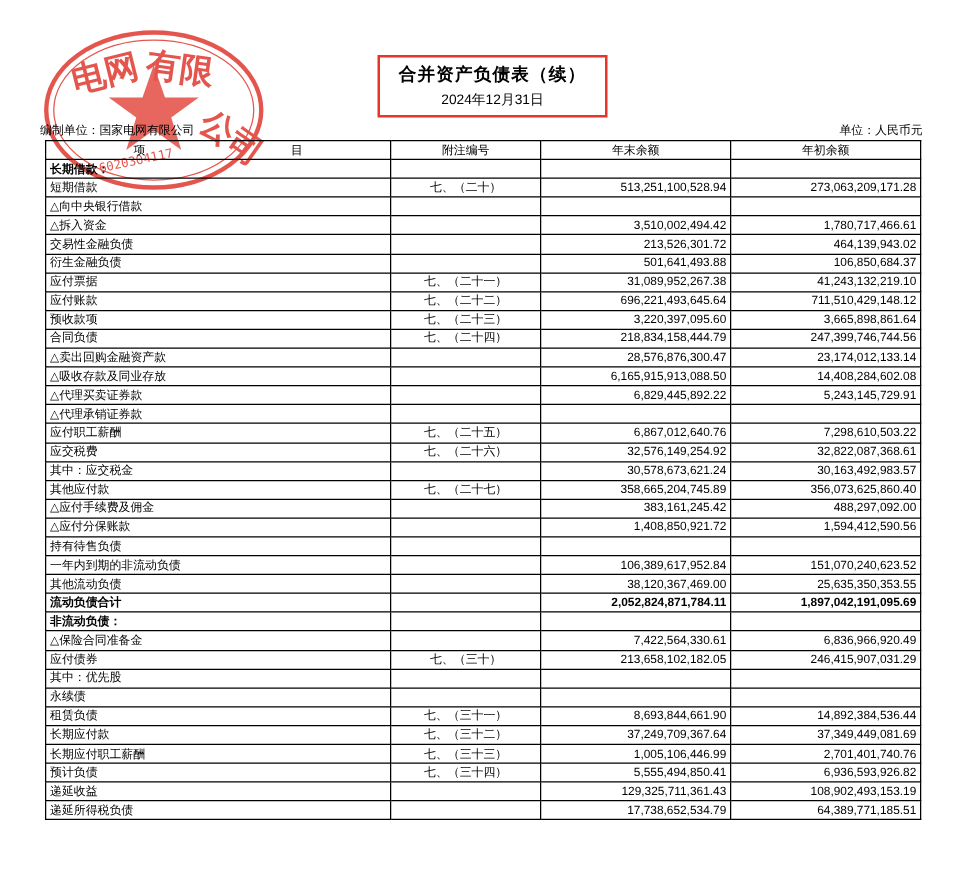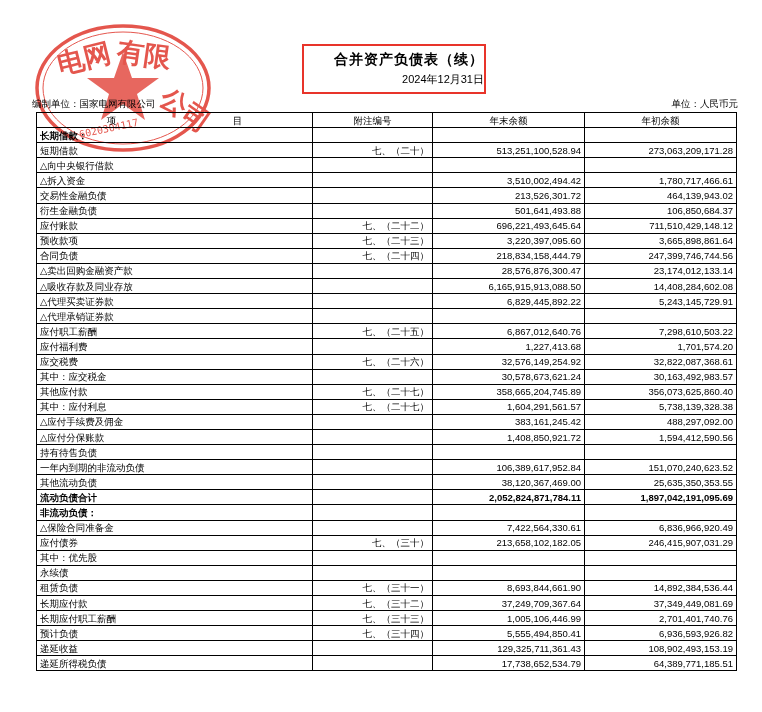--- a/index.html
+++ b/index.html
@@ -23,21 +23,21 @@
   }
   .stamp svg{display:block;}
 
   
   .title-box{
     position:absolute;
     left:302px;top:44px;
     width:180px;height:46px;
     border:2px solid #e8342a;
     display:flex;flex-direction:column;
-    align-items:flex-end;justify-content:center;
+    align-items:center;justify-content:center;
     background:transparent;
   }
   .title-main{
     font-size:14px;font-weight:bold;letter-spacing:1px;
     font-family:"DejaVu Sans","Liberation Sans",sans-serif;
   }
   .title-sub{font-size:11px;margin-top:3px;}
 
   
   .meta{
@@ -67,21 +67,21 @@
   }
   col.c-item{width:276px;}
   col.c-note{width:120px;}
   col.c-end{width:152px;}
   col.c-begin{width:152px;}
 
   thead th{text-align:center;font-weight:normal;height:16px;}
   th.item-head{letter-spacing:22px;text-indent:22px;}
 
   td.item{text-align:left;}
-  td.note{text-align:right;}
+  td.note{text-align:center;}
   td.num{text-align:right;padding-right:6px;font-family:"Liberation Sans",sans-serif;}
 
   .ind0{padding-left:2px;font-weight:bold;}
   .ind1{padding-left:12px;margin-left:11px;}
   .ind2{padding-left:26px;}
   .ind3{padding-left:40px;}
   .bold{font-weight:bold;}
   .center-bold{text-align:center;font-weight:bold;}
 </style>
 </head>
@@ -157,20 +157,26 @@
           <td class="num">213,526,301.72</td>
           <td class="num">464,139,943.02</td>
         </tr>
         <tr>
           <td class="item ind1">衍生金融负债</td>
           <td class="note"></td>
           <td class="num">501,641,493.88</td>
           <td class="num">106,850,684.37</td>
         </tr>
         <tr>
+          <td class="item ind1">应付票据</td>
+          <td class="note">七、（二十一）</td>
+          <td class="num">31,089,952,267.38</td>
+          <td class="num">41,243,132,219.10</td>
+        </tr>
+        <tr>
           <td class="item ind1">应付账款</td>
           <td class="note">七、（二十二）</td>
           <td class="num">696,221,493,645.64</td>
           <td class="num">711,510,429,148.12</td>
         </tr>
         <tr>
           <td class="item ind1">预收款项</td>
           <td class="note">七、（二十三）</td>
           <td class="num">3,220,397,095.60</td>
           <td class="num">3,665,898,861.64</td>
@@ -205,50 +211,38 @@
           <td class="num"></td>
           <td class="num"></td>
         </tr>
         <tr>
           <td class="item ind1">应付职工薪酬</td>
           <td class="note">七、（二十五）</td>
           <td class="num">6,867,012,640.76</td>
           <td class="num">7,298,610,503.22</td>
         </tr>
         <tr>
-          <td class="item ind3">应付福利费</td>
-          <td class="note"></td>
-          <td class="num">1,227,413.68</td>
-          <td class="num">1,701,574.20</td>
-        </tr>
-        <tr>
           <td class="item ind1">应交税费</td>
           <td class="note">七、（二十六）</td>
           <td class="num">32,576,149,254.92</td>
           <td class="num">32,822,087,368.61</td>
         </tr>
         <tr>
           <td class="item ind2">其中：应交税金</td>
           <td class="note"></td>
           <td class="num">30,578,673,621.24</td>
           <td class="num">30,163,492,983.57</td>
         </tr>
         <tr>
           <td class="item ind1">其他应付款</td>
           <td class="note">七、（二十七）</td>
           <td class="num">358,665,204,745.89</td>
           <td class="num">356,073,625,860.40</td>
         </tr>
         <tr>
-          <td class="item ind2">其中：应付利息</td>
-          <td class="note">七、（二十七）</td>
-          <td class="num">1,604,291,561.57</td>
-          <td class="num">5,738,139,328.38</td>
-        </tr>
-        <tr>
           <td class="item ind1">△应付手续费及佣金</td>
           <td class="note"></td>
           <td class="num">383,161,245.42</td>
           <td class="num">488,297,092.00</td>
         </tr>
         <tr>
           <td class="item ind1">△应付分保账款</td>
           <td class="note"></td>
           <td class="num">1,408,850,921.72</td>
           <td class="num">1,594,412,590.56</td>

